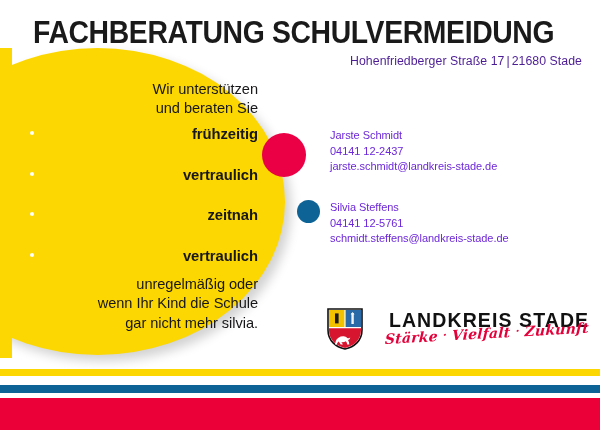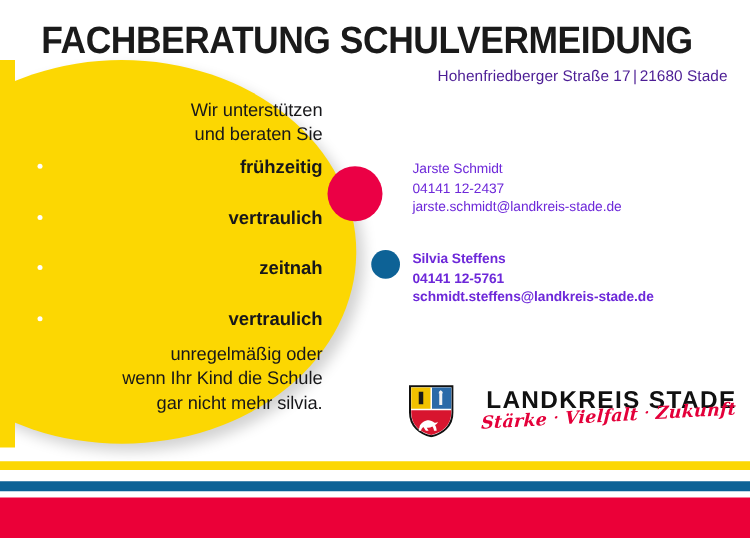--- a/index.html
+++ b/index.html
@@ -124,21 +124,21 @@
     position: absolute;
     left: 262px;
     top: 126px;
     z-index: 7;
     width: 320px;
   }
   .contact {
     position: relative;
     min-height: 52px;
   }
-  .contact + .contact { margin-top: 22px; font-weight: bold; }
+  .contact + .contact { margin-top: 22px; }
   .contact .marker {
     position: absolute;
     border-radius: 50%;
   }
   .contact-1 .marker {
     left: 0px;
     top: 7px;
     width: 44px;
     height: 44px;
     background: #EB0045;

